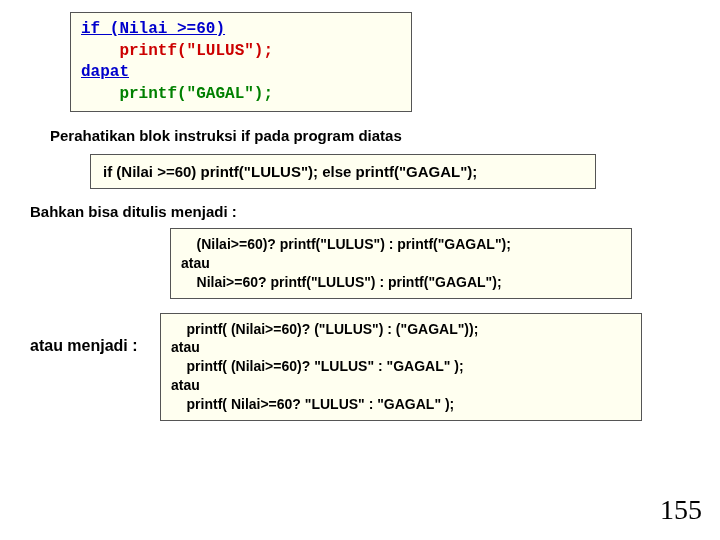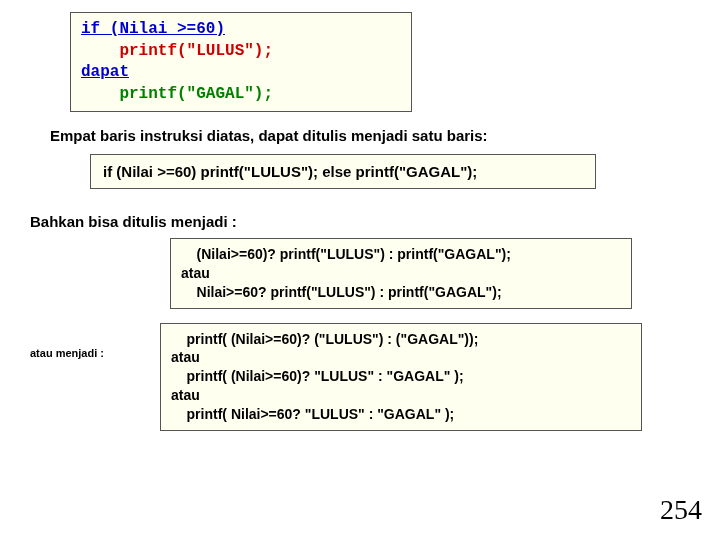--- a/index.html
+++ b/index.html
@@ -35,21 +35,21 @@
   .onelinebox {
     border: 1px solid #555;
     background: #fffff0;
     padding: 8px 12px;
     margin-left: 70px;
     width: 480px;
     font-weight: bold;
     font-size: 15px;
   }
   .bahkan {
-    margin: 24px 0 8px 10px;
+    margin: 14px 0 8px 10px;
     font-weight: bold;
     font-size: 15px;
   }
   .ternbox {
     border: 1px solid #555;
     background: #fffff0;
     padding: 6px 10px;
     margin-left: 150px;
     width: 440px;
     font-weight: bold;
@@ -57,21 +57,21 @@
     white-space: pre;
     line-height: 1.35;
   }
   .row {
     display: flex;
     align-items: flex-start;
     margin-top: 14px;
   }
   .atau-label {
     font-weight: bold;
-    font-size: 11px;
+    font-size: 16px;
     margin-left: 10px;
     margin-top: 24px;
     width: 130px;
   }
   .finalbox {
     border: 1px solid #555;
     background: #fffff0;
     padding: 6px 10px;
     width: 460px;
     font-weight: bold;
@@ -93,21 +93,21 @@
 </style>
 </head>
 <body>
 
 <div class="codebox"><span class="blue">if (Nilai &gt;=60)</span>
 <span class="red">    printf("LULUS");</span>
 <span class="blue">dapat</span>
 <span class="green">    printf("GAGAL");</span></div>
 
 <div class="expl">
-  <div>Empat baris instruksi diatas, dapat ditulis menjadi satu baris:</div>
+  <div>Perahatikan blok instruksi if pada program diatas</div>
 </div>
 
 <div class="onelinebox">
   <span>if (Nilai &gt;=60) printf("LULUS"); else printf("GAGAL");</span>
 </div>
 
 <div class="bahkan">Bahkan bisa ditulis menjadi :</div>
 
 <div class="ternbox"><span>    (Nilai&gt;=60)? printf("LULUS") : printf("GAGAL");</span>
 <span>atau</span>
@@ -115,13 +115,13 @@
 
 <div class="row">
   <div class="atau-label">atau menjadi :</div>
   <div class="finalbox"><span>    printf( (Nilai&gt;=60)? ("LULUS") : ("GAGAL"));</span>
 <span>atau</span>
 <span>    printf( (Nilai&gt;=60)? "LULUS" : "GAGAL" );</span>
 <span>atau</span>
 <span>    printf( Nilai&gt;=60? "LULUS" : "GAGAL" );</span></div>
 </div>
 
-<div class="pagenum">254</div>
+<div class="pagenum">155</div>
 
 </body></html>

